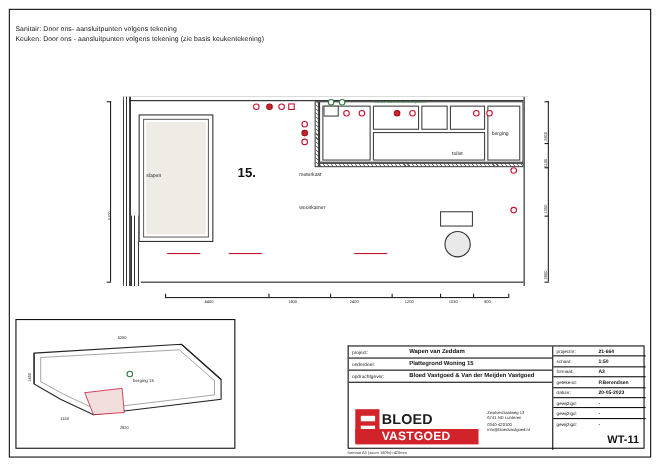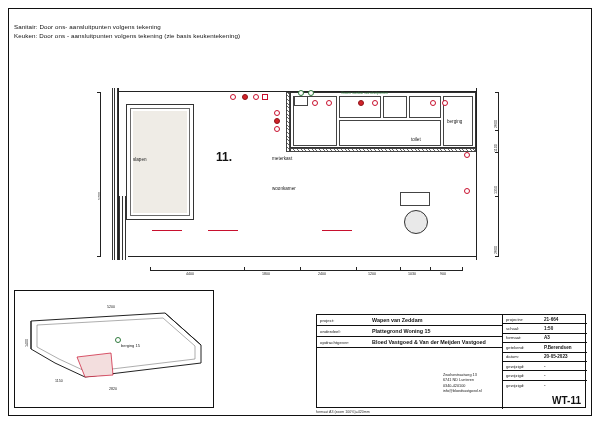--- a/index.html
+++ b/index.html
@@ -263,21 +263,21 @@
       <div class="room-label" style="left:156px;top:26px;">berging</div>
       <div class="room-label" style="left:120px;top:44px;">toilet</div>
     </div>
 
     <div class="hstrip" style="left:178px;top:60px;width:186px;height:4px;"></div>
     <div class="hstrip" style="left:174px;top:4px;width:4px;height:60px;"></div>
 
     <div class="small-sq" style="left:182px;top:8px;width:14px;height:10px;"></div>
     <div class="room-label" style="left:160px;top:68px;">meterkast</div>
 
-    <div class="big-num">11.</div>
+    <div class="big-num">15.</div>
     <div class="room-label" style="left:160px;top:98px;">woonkamer</div>
 
     <div class="circle-tank"></div>
     <div class="small-sq" style="left:288px;top:104px;width:30px;height:14px;"></div>
 
     <div class="sym-red" style="left:118px;top:6px;"></div>
     <div class="sym-red filled" style="left:130px;top:6px;"></div>
     <div class="sym-red" style="left:141px;top:6px;"></div>
     <div class="sym-sq" style="left:150px;top:6px;"></div>
     <div class="sym-red" style="left:162px;top:22px;"></div>
@@ -360,20 +360,27 @@
       </div>
       <div class="tb-row">
         <div class="tb-key">onderdeel:</div>
         <div class="tb-val">Plattegrond Woning 15</div>
       </div>
       <div class="tb-row">
         <div class="tb-key">opdrachtgever:</div>
         <div class="tb-val">Bloed Vastgoed &amp; Van der Meijden Vastgoed</div>
       </div>
 
+      <div class="logo">
+        <div class="logo-mark"></div>
+        <div class="logo-bloed">BLOED</div>
+        <div class="logo-vast">
+          <span>VASTGOED</span>
+        </div>
+      </div>
 
       <div class="addr">
         <div>Zwolsestraatweg 13</div>
         <div>6741 ND Lunteren</div>
         <div>0340-420100</div>
         <div>info@bloedvastgoed.nl</div>
       </div>
     </div>
 
     <div class="tb-right">

